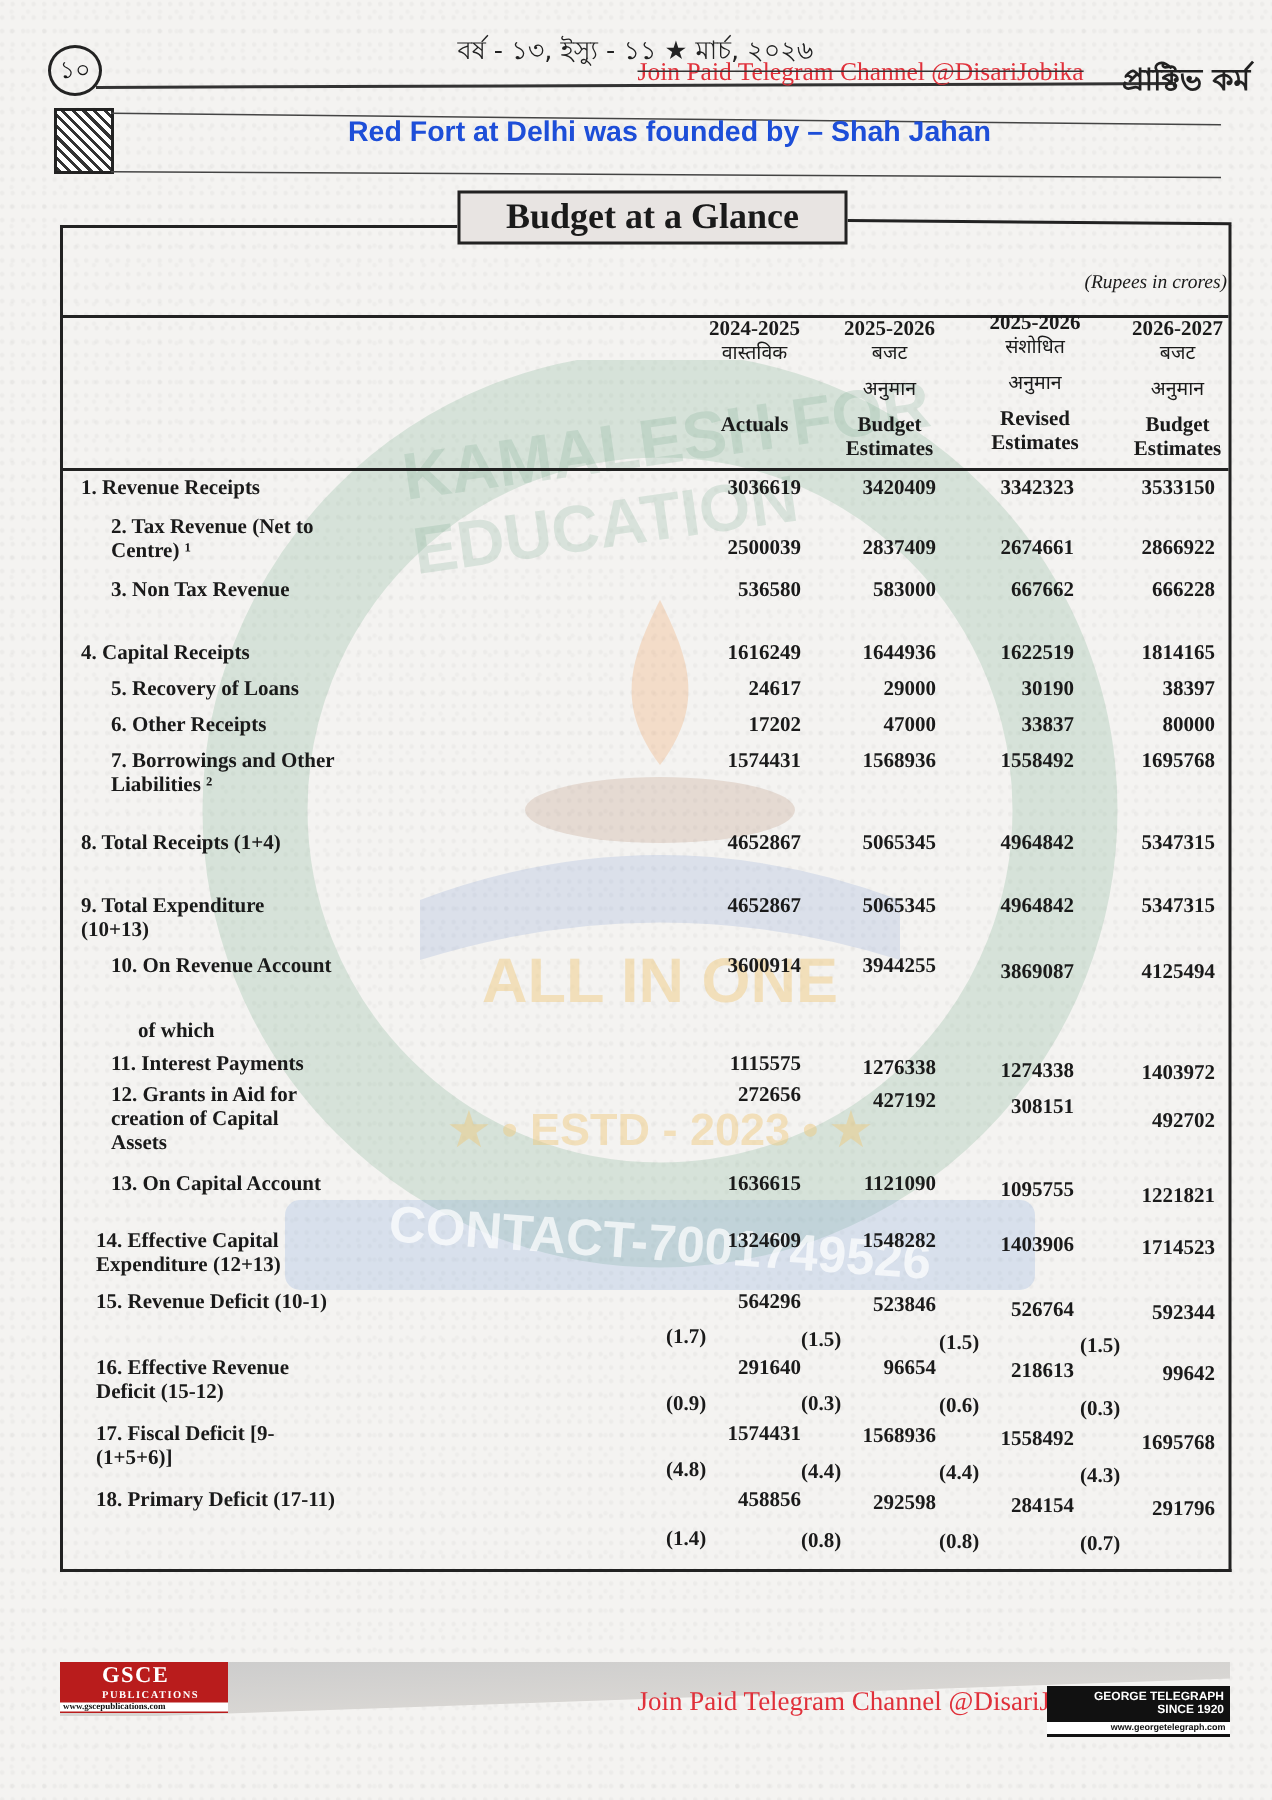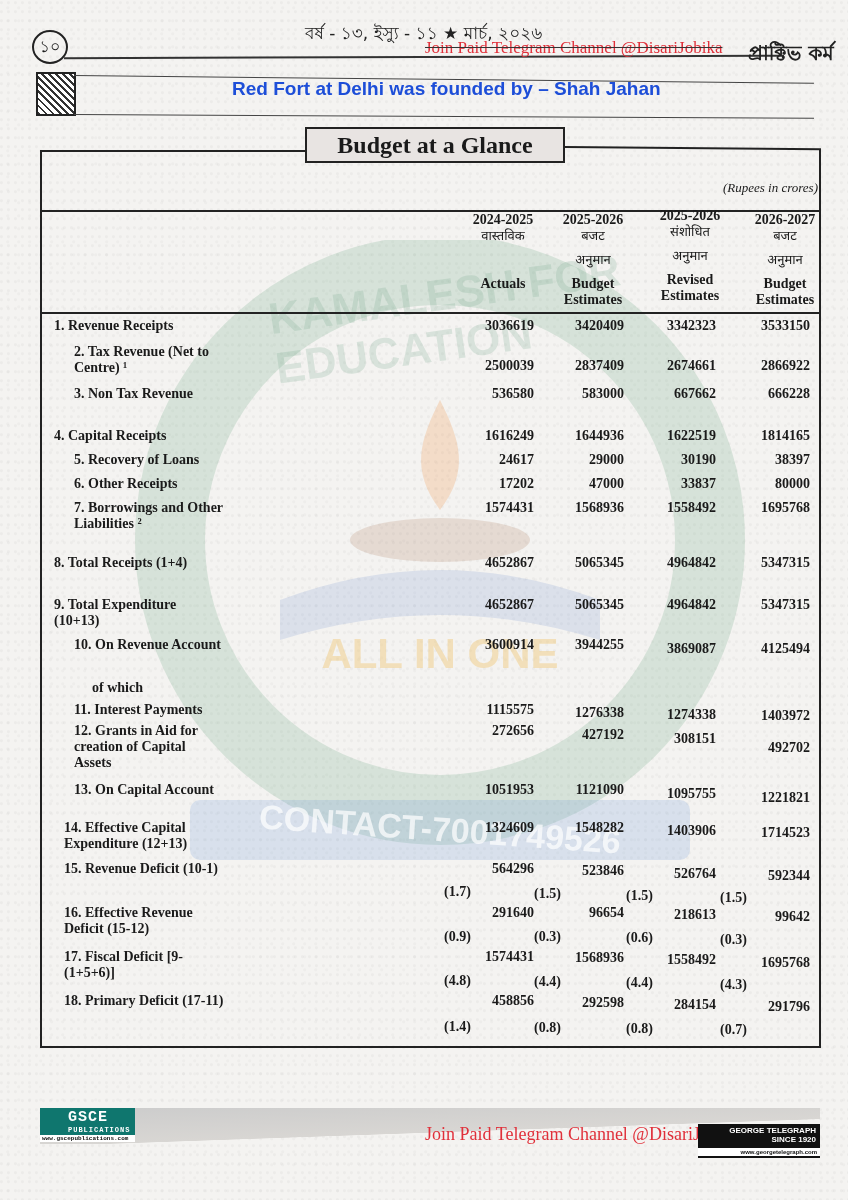--- a/index.html
+++ b/index.html
@@ -94,22 +94,22 @@
     .wm-center {
       position: absolute; font-family: "Liberation Sans", sans-serif; font-weight: bold; color: rgba(240,200,120,0.45);
       text-align: center;
     }
     
     .footer-band {
       position: absolute; left: 40px; top: 1108px; width: 780px; height: 36px;
       background: linear-gradient(178deg, #ccc 0%, #d8d6d3 60%, transparent 61%);
     }
     .gsce-logo {
-      position: absolute; left: 40px; top: 1108px; width: 95px; height: 34px; background: #0f766e; color: #fff;
-      font-family: Liberation Mono, monospace; font-weight: bold; box-sizing: border-box; padding: 1px 4px;
+      position: absolute; left: 40px; top: 1108px; width: 112px; height: 34px; background: #b91c1c; color: #fff;
+      font-family: Liberation Serif, serif; font-weight: bold; box-sizing: border-box; padding: 1px 4px;
     }
     .gsce-logo .big { font-size: 15px; letter-spacing: 1px; display: block; margin-left: 24px; }
     .gsce-logo .small { font-size: 7px; display: block; margin-left: 24px; letter-spacing: 1px; }
     .gsce-logo .url { font-size: 6px; display: block; background: #fff; color: #111; margin: 1px -4px 0; padding: 0 2px; }
     .tg-bottom {
       position: absolute; left: 425px; top: 1124px; font-size: 18px; color: #e0303a;
     }
     .gt-logo {
       position: absolute; right: 28px; top: 1124px; width: 122px; height: 34px; background: #111; color: #fff;
       font-family: "Liberation Sans", sans-serif; font-weight: bold; font-size: 8px; text-align: right; box-sizing: border-box;
@@ -136,20 +136,21 @@
 <div class="watermark">
   <svg width="640" height="700" style="position:absolute;left:0;top:0">
     <circle cx="320" cy="300" r="270" fill="none" stroke="rgba(110,170,130,0.22)" stroke-width="70"></circle>
     <path d="M320 160 C300 200 290 230 320 270 C350 230 340 200 320 160 Z" fill="rgba(240,150,80,0.25)"></path>
     <ellipse cx="320" cy="300" rx="90" ry="22" fill="rgba(170,120,90,0.2)"></ellipse>
     <path d="M160 360 Q320 300 480 360 L480 400 Q320 350 160 400 Z" fill="rgba(120,150,210,0.2)"></path>
     <rect x="70" y="560" width="500" height="60" rx="10" fill="rgba(120,160,220,0.22)"></rect>
   </svg>
   <div class="wm-arc-text" style="left:150px; top:20px; transform:rotate(-8deg);">KAMALESH FOR EDUCATION</div>
   <div class="wm-center" style="left:150px; top:390px; width:340px; font-size:42px;">ALL IN ONE</div>
+  <div class="wm-center" style="left:120px; top:495px; width:400px; font-size:30px;">★ • ESTD - 2023 • ★</div>
   <div class="wm-center" style="left:100px; top:570px; width:440px; font-size:34px; color:rgba(255,255,255,0.7); transform:rotate(4deg);">CONTACT-7001749526</div>
 </div>
 
 <div class="frame"></div>
 <div class="frame-top-left"></div>
 <div class="frame-top-right"></div>
 <div class="title-box">Budget at a Glance</div>
 <div class="units">(Rupees in crores)</div>
 <div class="header-rule-2"></div>
 <div class="thead-rule"></div>
@@ -261,21 +262,21 @@
 </div>
 <div class="row" style="top:723px;">
   <span class="label ind" style="width:150px">12. Grants in Aid for creation of Capital Assets</span>
   <span class="v" style="left:402px">272656</span>
   <span class="v" style="left:492px; top:4px">427192</span>
   <span class="v" style="left:584px; top:8px">308151</span>
   <span class="v" style="left:678px; top:17px">492702</span>
 </div>
 <div class="row" style="top:782px;">
   <span class="label ind" style="width:220px">13. On Capital Account</span>
-  <span class="v" style="left:402px">1051953</span>
+  <span class="v" style="left:402px">1636615</span>
   <span class="v" style="left:492px">1121090</span>
   <span class="v" style="left:584px; top:4px">1095755</span>
   <span class="v" style="left:678px; top:8px">1221821</span>
 </div>
 <div class="row" style="top:820px;">
   <span class="label ind" style="left:22px; width:160px">14. Effective Capital Expenditure (12+13)</span>
   <span class="v" style="left:402px">1324609</span>
   <span class="v" style="left:492px">1548282</span>
   <span class="v" style="left:584px; top:3px">1403906</span>
   <span class="v" style="left:678px; top:5px">1714523</span>

